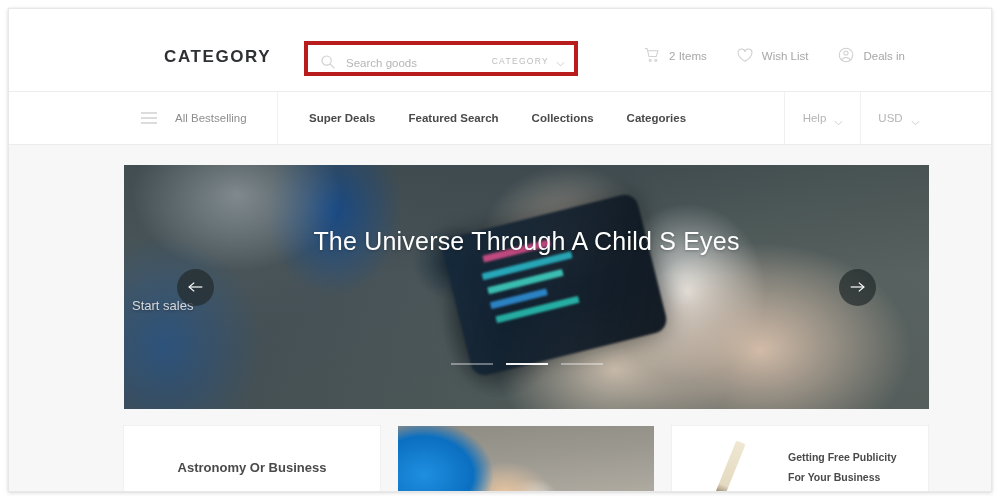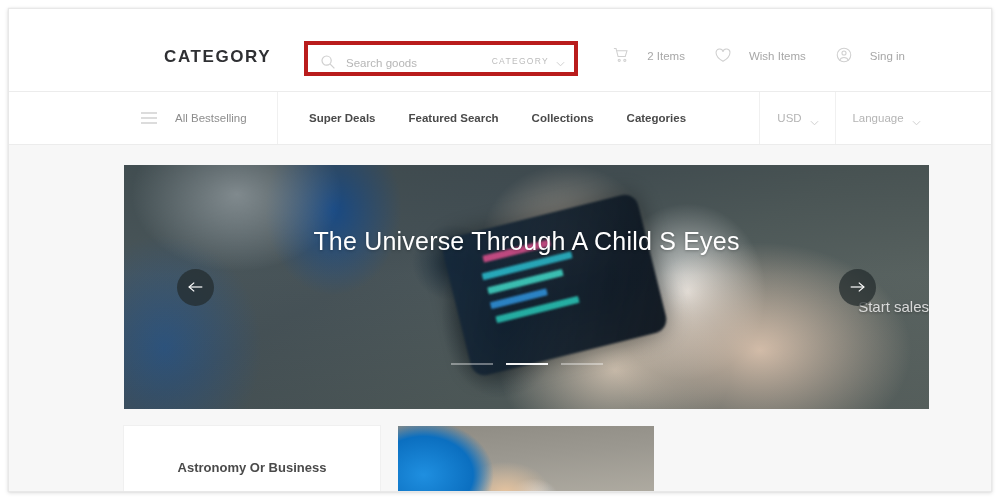--- a/index.html
+++ b/index.html
@@ -106,21 +106,21 @@
     position: absolute;
     right: 86px;
     top: 38px;
     display: flex;
     align-items: center;
     gap: 30px;
   }
   .action {
     display: flex;
     align-items: center;
-    gap: 18px;
+    gap: 9px;
     font-size: 11.5px;
     color: #a7a7a7;
     cursor: pointer;
   }
   .action .ico { color: #d0d0d0; display: block; }
 
   
   .nav {
     position: relative;
     height: 52px;
@@ -252,25 +252,25 @@
     top: 62px;
     text-align: center;
     font-size: 25px;
     font-weight: 400;
     color: #ffffff;
     letter-spacing: 0.2px;
     text-shadow: 0 1px 3px rgba(0,0,0,0.25);
   }
   .hero-cta {
     position: absolute;
-    left: 0;
+    left: 8px;
     right: 0;
     top: 133px;
-    text-align: right;
-    font-size: 15px;
+    text-align: left;
+    font-size: 13px;
     color: #e6e6e6;
     opacity: 0.9;
     cursor: pointer;
     text-shadow: 0 1px 3px rgba(0,0,0,0.4);
   }
   .hero-arrow {
     position: absolute;
     top: 104px;
     width: 37px;
     height: 37px;
@@ -397,31 +397,31 @@
           </svg>
         </span>
         <span>2 Items</span>
       </div>
       <div class="action">
         <span class="ico">
           <svg viewBox="0 0 18 16" width="16" height="15" fill="none" stroke="currentColor" stroke-width="1.2">
             <path d="M9 14.4S1.3 9.9 1.3 5.4A3.9 3.9 0 0 1 9 3.9a3.9 3.9 0 0 1 7.7 1.5c0 4.5-7.7 9-7.7 9z"></path>
           </svg>
         </span>
-        <span>Wish Items</span>
+        <span>Wish List</span>
       </div>
       <div class="action">
         <span class="ico">
           <svg viewBox="0 0 18 18" width="16" height="16" fill="none" stroke="currentColor" stroke-width="1.2">
             <circle cx="9" cy="9" r="7.6"></circle>
                 <circle cx="9" cy="6.7" r="2.3"></circle>
             <path d="M3.9 15.3c.9-2.3 2.8-3.4 5.1-3.4s4.2 1.1 5.1 3.4"></path>
           </svg>
         </span>
-        <span>Sing in</span>
+        <span>Deals in</span>
       </div>
     </div>
   </div>
 
   <div class="nav">
 
     <div class="nav-allcat">
       <span class="burger">
             <i></i>
             <i></i>
@@ -432,29 +432,29 @@
 
     <div class="nav-main">
       <div class="item">Super Deals</div>
       <div class="item">Featured Search</div>
       <div class="item">Collections</div>
       <div class="item">Categories</div>
     </div>
 
     <div class="nav-right">
       <div class="cell">
-        <span>USD</span>
+        <span>Help</span>
         <span class="chev">
           <svg viewBox="0 0 10 6" width="9" height="6" fill="none" stroke="currentColor" stroke-width="1.1">
                 <polyline points="1,1 5,5 9,1"></polyline>
               </svg>
         </span>
       </div>
-      <div class="cell lang">
-        <span>Language</span>
+      <div class="cell">
+        <span>USD</span>
         <span class="chev">
           <svg viewBox="0 0 10 6" width="9" height="6" fill="none" stroke="currentColor" stroke-width="1.1">
                 <polyline points="1,1 5,5 9,1"></polyline>
               </svg>
         </span>
       </div>
     </div>
   </div>
 
   <div class="hero">
@@ -497,16 +497,23 @@
   </div>
 
   <div class="cards">
 
     <div class="card">
       <div class="card-title">Astronomy Or Business</div>
     </div>
 
     <div class="card photo"></div>
 
+    <div class="card pencil">
+      <div class="pencil-img"></div>
+      <div class="card-lines">
+        <div>Getting Free Publicity</div>
+        <div>For Your Business</div>
+      </div>
+    </div>
   </div>
 
 </div>
 </div>
 
 </body></html>

